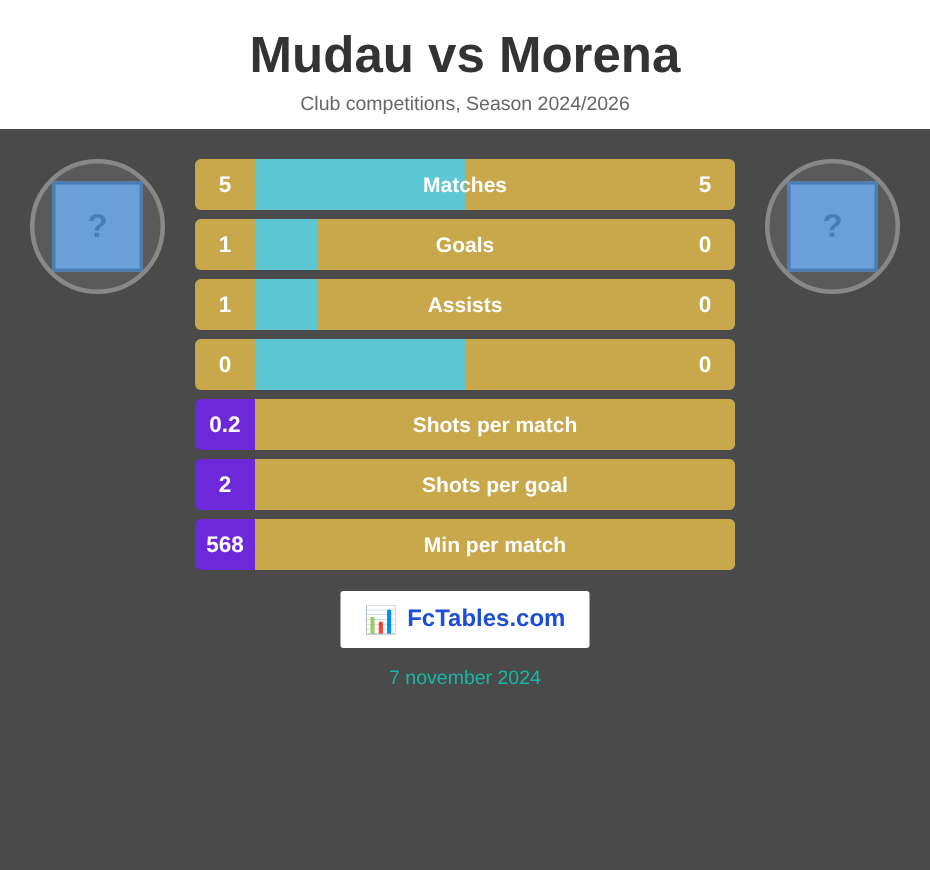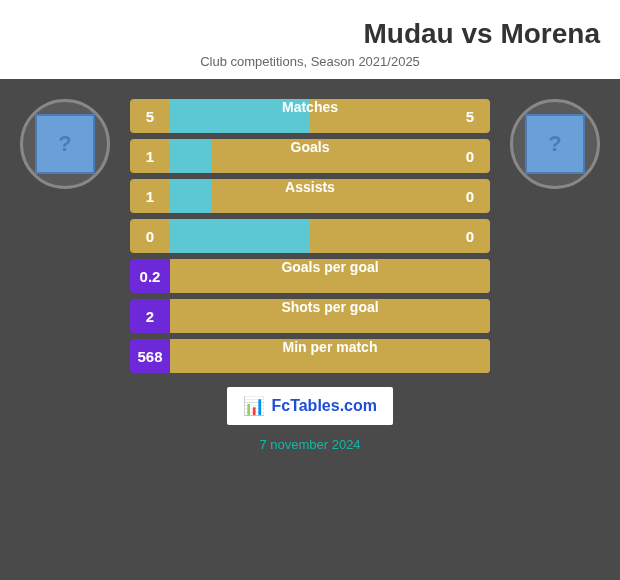--- a/index.html
+++ b/index.html
@@ -16,25 +16,24 @@
     }
 
     .header {
       background-color: #ffffff;
       width: 100%;
       text-align: center;
       padding: 18px 20px 10px;
     }
 
     .header-title {
-      font-size: 28px;
+      font-size: 34px;
       font-weight: bold;
       color: #333;
       margin-bottom: 4px;
-      text-align: right;
     }
 
     .header-subtitle {
       font-size: 13px;
       color: #666;
     }
 
     .main-content {
       width: 100%;
       background-color: #4a4a4a;
@@ -114,21 +113,21 @@
       justify-content: center;
       flex-shrink: 0;
       z-index: 2;
     }
 
     .stat-bar-area {
       flex: 1;
       height: 100%;
       position: relative;
       display: flex;
-      align-items: flex-start;
+      align-items: center;
       justify-content: center;
     }
 
     .stat-bar-bg {
       position: absolute;
       top: 0; left: 0; right: 0; bottom: 0;
       background-color: #c8a84b;
     }
 
     .stat-bar-fill {
@@ -197,21 +196,21 @@
       color: #14b8a6;
       font-size: 13px;
       margin-top: 12px;
     }
   </style>
 </head>
 <body>
 
 <div class="header">
   <div class="header-title">Mudau vs Morena</div>
-  <div class="header-subtitle">Club competitions, Season 2021/2025</div>
+  <div class="header-subtitle">Club competitions, Season 2024/2026</div>
 </div>
 
 <div class="main-content">
 
   <div class="players-row">
     <div class="player-avatar">
       <div class="player-avatar-inner">?</div>
     </div>
     <div class="player-avatar">
       <div class="player-avatar-inner">?</div>
@@ -251,21 +250,21 @@
         <div class="stat-bar-area">
           <div class="stat-bar-bg"></div>
           <div class="stat-bar-fill" style="width:50%"></div>
         </div>
         <div class="stat-right-val">0</div>
       </div>
       <div class="stat-row stat-row-single">
         <div class="stat-left-val">0.2</div>
         <div class="stat-bar-area">
           <div class="stat-bar-bg"></div>
-          <span class="stat-label">Goals per goal</span>
+          <span class="stat-label">Shots per match</span>
         </div>
       </div>
       <div class="stat-row stat-row-single">
         <div class="stat-left-val">2</div>
         <div class="stat-bar-area">
           <div class="stat-bar-bg"></div>
           <span class="stat-label">Shots per goal</span>
         </div>
       </div>
       <div class="stat-row stat-row-single">

